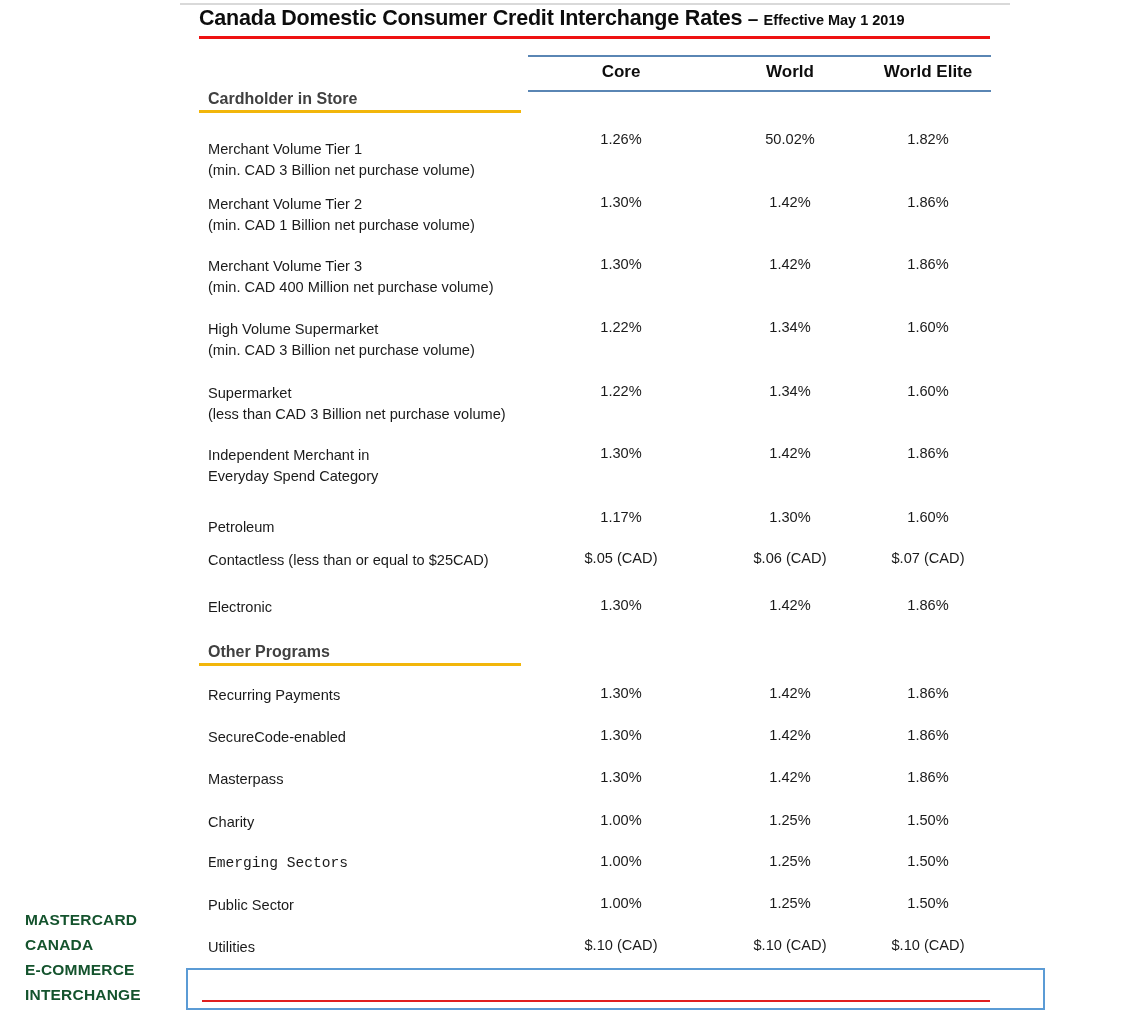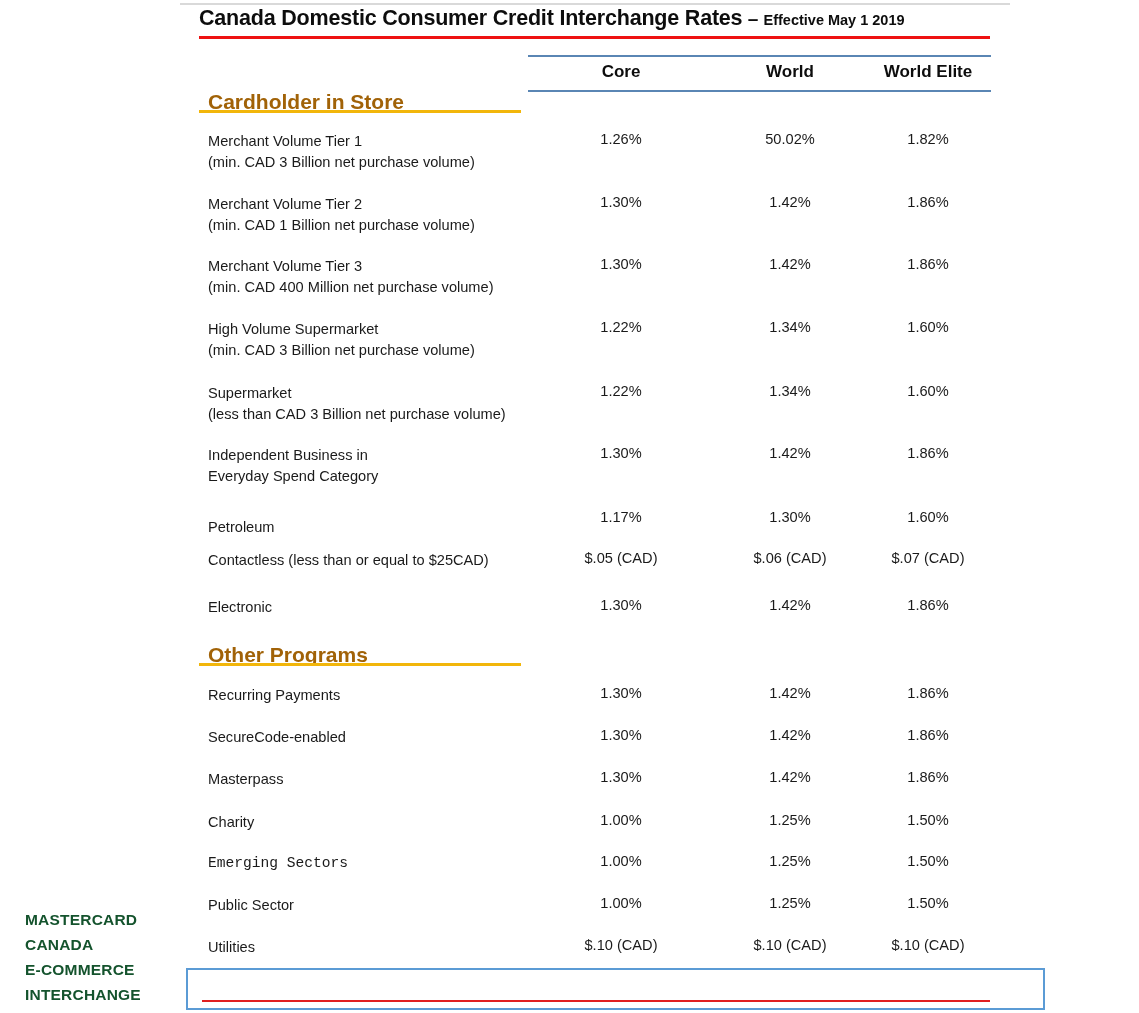--- a/index.html
+++ b/index.html
@@ -137,24 +137,24 @@
   
   .section {
     position: absolute;
     left: 199px;
     width: 322px;
   }
   .section-text {
     position: absolute;
     left: 9px;
     top: 0;
-    font-size: 21px;
+    font-size: 16px;
     font-weight: bold;
     white-space: nowrap;
-    color: #a16207;
+    color: #404040;
   }
   .section-rule {
     position: absolute;
     left: 0;
     top: 20px;
     width: 322px;
     height: 2.5px;
     background: #f2b60a;
   }
 
@@ -211,21 +211,21 @@
     <div class="section-rule" style="background: rgb(242, 182, 10);"></div>
   </div>
 
   <div class="section" style="top:643px;">
     <div class="section-text">Other Programs</div>
     <div class="section-rule" style="background: rgb(242, 182, 10);"></div>
   </div>
 
   <div id="rows-host">
       <div class="row" style="top: 131px;">
-        <div class="label" style="top: 0px;"><span>Merchant Volume Tier 1</span><span class="l2">(min. CAD 3 Billion net purchase volume)</span></div>
+        <div class="label" style="top: 8px;"><span>Merchant Volume Tier 1</span><span class="l2">(min. CAD 3 Billion net purchase volume)</span></div>
         <div class="cell col-core" style="top: 0px;">1.26%</div>
         <div class="cell col-world" style="top: 0px;">50.02%</div>
         <div class="cell col-elite" style="top: 0px;">1.82%</div>
       </div>
       <div class="row" style="top: 194px;">
         <div class="label" style="top: 0px;"><span>Merchant Volume Tier 2</span><span class="l2">(min. CAD 1 Billion net purchase volume)</span></div>
         <div class="cell col-core" style="top: 0px;">1.30%</div>
         <div class="cell col-world" style="top: 0px;">1.42%</div>
         <div class="cell col-elite" style="top: 0px;">1.86%</div>
       </div>
@@ -241,21 +241,21 @@
         <div class="cell col-world" style="top: 0px;">1.34%</div>
         <div class="cell col-elite" style="top: 0px;">1.60%</div>
       </div>
       <div class="row" style="top: 383px;">
         <div class="label" style="top: 0px;"><span>Supermarket</span><span class="l2">(less than CAD 3 Billion net purchase volume)</span></div>
         <div class="cell col-core" style="top: 0px;">1.22%</div>
         <div class="cell col-world" style="top: 0px;">1.34%</div>
         <div class="cell col-elite" style="top: 0px;">1.60%</div>
       </div>
       <div class="row" style="top: 445px;">
-        <div class="label" style="top: 0px;"><span>Independent Business in</span><span class="l2">Everyday Spend Category</span></div>
+        <div class="label" style="top: 0px;"><span>Independent Merchant in</span><span class="l2">Everyday Spend Category</span></div>
         <div class="cell col-core" style="top: 0px;">1.30%</div>
         <div class="cell col-world" style="top: 0px;">1.42%</div>
         <div class="cell col-elite" style="top: 0px;">1.86%</div>
       </div>
       <div class="row" style="top: 509px;">
         <div class="label" style="top: 8px;"><span>Petroleum</span></div>
         <div class="cell col-core" style="top: 0px;">1.17%</div>
         <div class="cell col-world" style="top: 0px;">1.30%</div>
         <div class="cell col-elite" style="top: 0px;">1.60%</div>
       </div>

